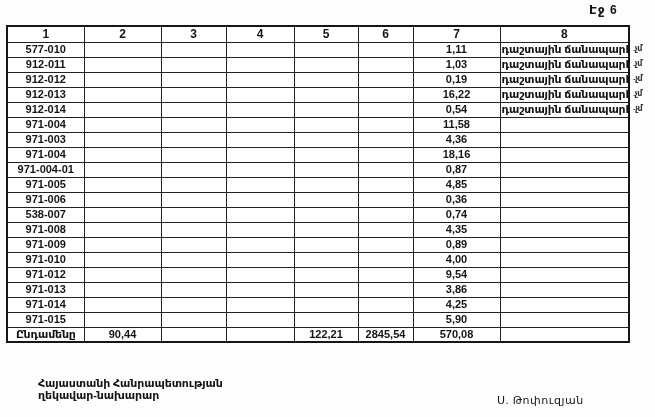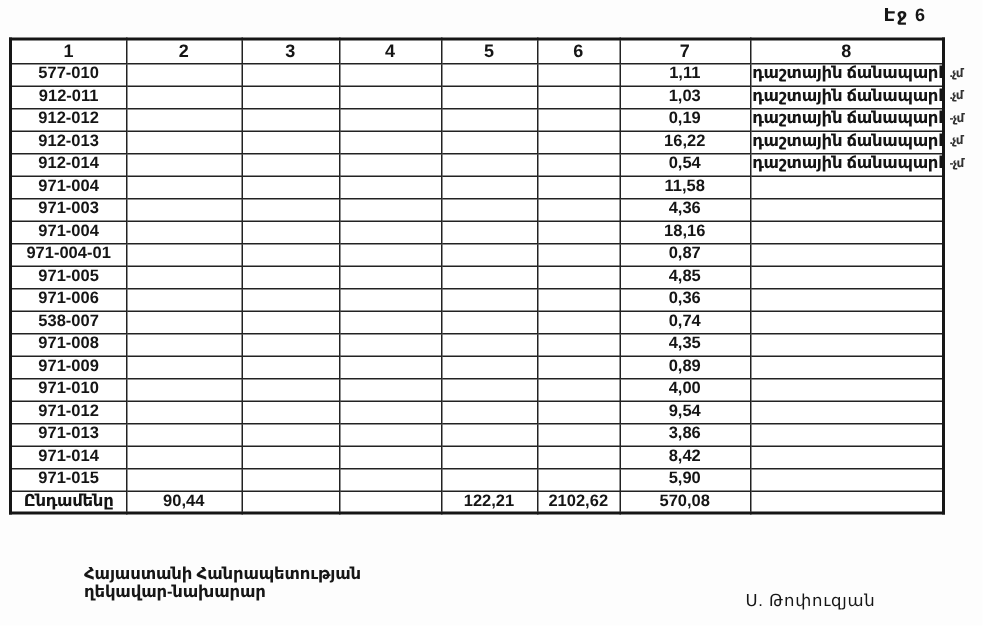--- a/index.html
+++ b/index.html
@@ -63,21 +63,21 @@
     left: 0;
     font-size: 8px;
     font-weight: bold;
     color: #333;
     white-space: nowrap;
     letter-spacing: -0.5px;
   }
 
   .footer-block {
     position: absolute;
-    left: 56px;
+    left: 38px;
     top: 377px;
     font-size: 11px;
     font-weight: bold;
     color: #161616;
     line-height: 12px;
     letter-spacing: -0.1px;
   }
   .signature {
     position: absolute;
     left: 497px;
@@ -289,42 +289,42 @@
           <td>3,86</td>
           <td class="road-name"></td>
         </tr>
         <tr>
           <td>971-014</td>
           <td></td>
           <td></td>
           <td></td>
           <td></td>
           <td></td>
-          <td>8,42</td>
+          <td>4,25</td>
           <td class="road-name"></td>
         </tr>
         <tr>
           <td>971-015</td>
           <td></td>
           <td></td>
           <td></td>
           <td></td>
           <td></td>
           <td>5,90</td>
           <td class="road-name"></td>
         </tr>
       </tbody>
     <tfoot>
       <tr id="total-row">
           <td class="total-label">Ընդամենը</td>
           <td>90,44</td>
           <td></td>
           <td></td>
           <td>122,21</td>
-          <td>2102,62</td>
+          <td>2845,54</td>
           <td>570,08</td>
           <td></td>
         </tr>
     </tfoot>
   </table>
 
   <div class="margin-notes" id="margin-notes">
       <span class="margin-note" style="top: 44px;">.չմ</span>
       <span class="margin-note" style="top: 59px;">.չմ</span>
       <span class="margin-note" style="top: 74px;">-չմ</span>

